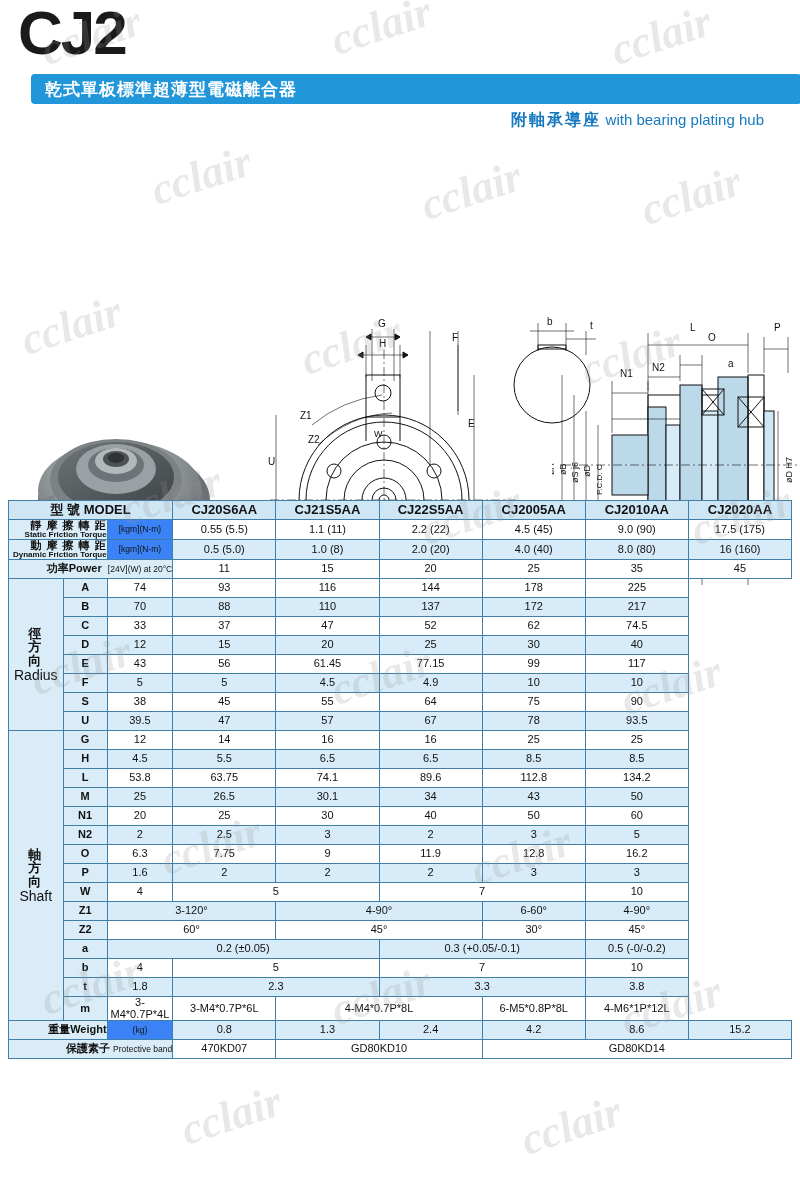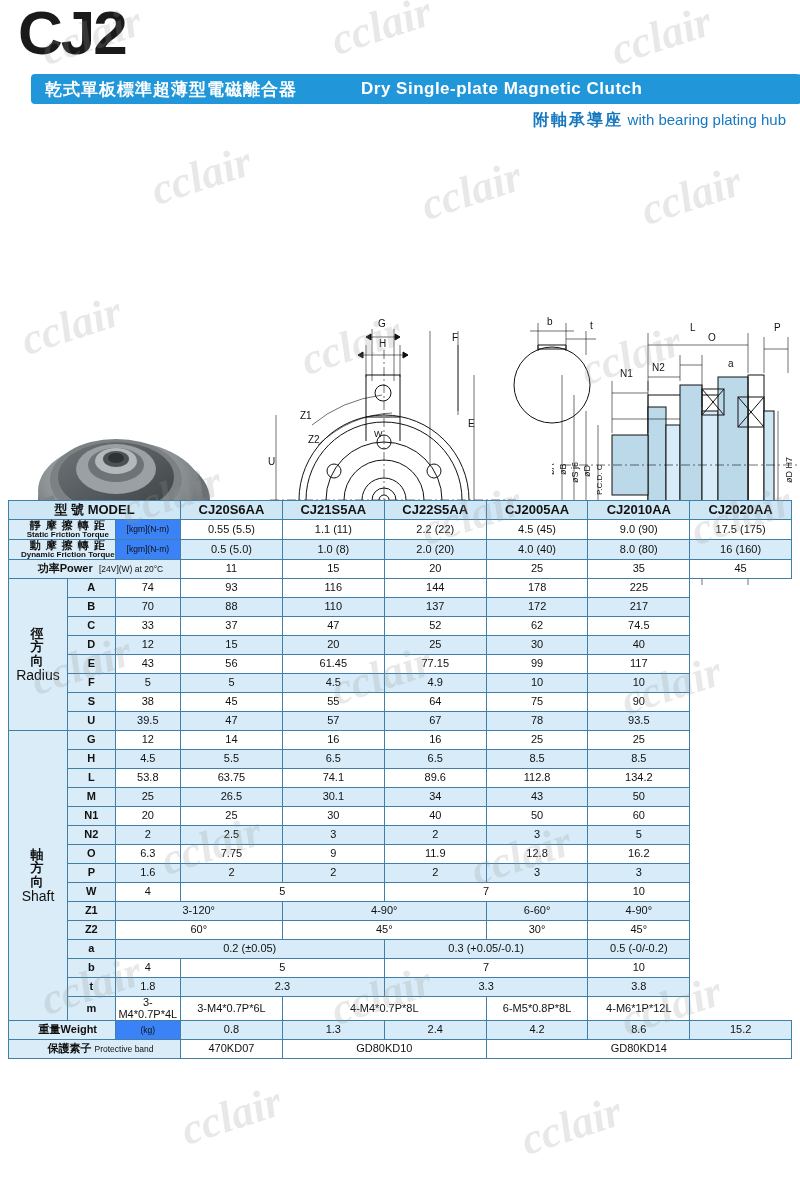--- a/index.html
+++ b/index.html
@@ -28,37 +28,37 @@
     border-top-left-radius:4px; border-bottom-left-radius:4px;margin-left:21px;
   }
   .blue-bar .cn {
     position:absolute; left:14px; top:4px;
     color:#ffffff; font-size:17px; font-weight:bold; letter-spacing:1px;
   }
   .blue-bar .en {
     position:absolute; left:330px; top:5px;
     color:#ffffff; font-size:17px; font-weight:bold; letter-spacing:0.5px;
   }
-  .subline { position:absolute; right:14px; top:110px; text-align:right; }
+  .subline { position:absolute; right:36px; top:110px; text-align:right; }
   .subline .cn2 { color:#1679c0; font-size:16px; font-weight:bold; letter-spacing:2px; }
   .subline .en2 { color:#1679c0; font-size:15px; }
 
   
   .drawing { position:relative; width:800px; height:345px; }
   .photo {
     position:absolute; left:12px; top:245px; width:240px; height:175px;
   }
   svg { display:block; }
 
   
   .tablewrap { position:absolute; left:8px; top:500px; width:784px; }
   table { border-collapse:collapse; width:784px; font-size:11px; }
   td, th { border:1px solid #3f7fa8; text-align:center; padding:0; height:19px; line-height:1.05; }
   .hdr { background:#cfe7f5; font-weight:bold; font-size:13px;margin-top:41px; }
-  .lbl { background:#d9ecf7; font-weight:bold; text-align:center; padding-left:12px; white-space:nowrap; }
+  .lbl { background:#d9ecf7; font-weight:bold; text-align:right; padding-left:4px; white-space:nowrap; }
   .lbl-c { background:#3b82f6; font-weight:bold; }
   .dim { background:#d9ecf7; font-weight:bold; width:36px; }
   .side { background:#d9ecf7; font-weight:bold; width:44px; font-size:14px; }
   .row-alt td.val { background:#d7ecf8; }
   td.val { background:#ffffff; }
   .twoline { font-size:9px; line-height:1.0; }
   .twoline .l1 { font-size:11px; font-weight:bold; letter-spacing:1px; }
   .twoline .l2 { font-size:8px; font-weight:bold; }
   .unit { font-size:8.5px; font-weight:normal; }
   .vertlabel { font-size:13px; font-weight:bold; letter-spacing:2px; }
@@ -73,21 +73,20 @@
     white-space:nowrap;
   }
 </style>
 </head>
 <body>
 
 <div class="header">
   <div class="cj2-title">CJ2</div>
   <div class="blue-bar">
     <span class="cn">乾式單板標準超薄型電磁離合器</span>
-    <span class="en">Dry Single-plate Magnetic Clutch</span>
   </div>
   <div class="subline">
     <span class="cn2">附軸承導座</span>
     <span class="en2">with bearing plating hub</span>
   </div>
 </div>
 
 <div class="drawing">
 
   <svg class="photo" width="240" height="175" viewBox="0 0 240 175">

